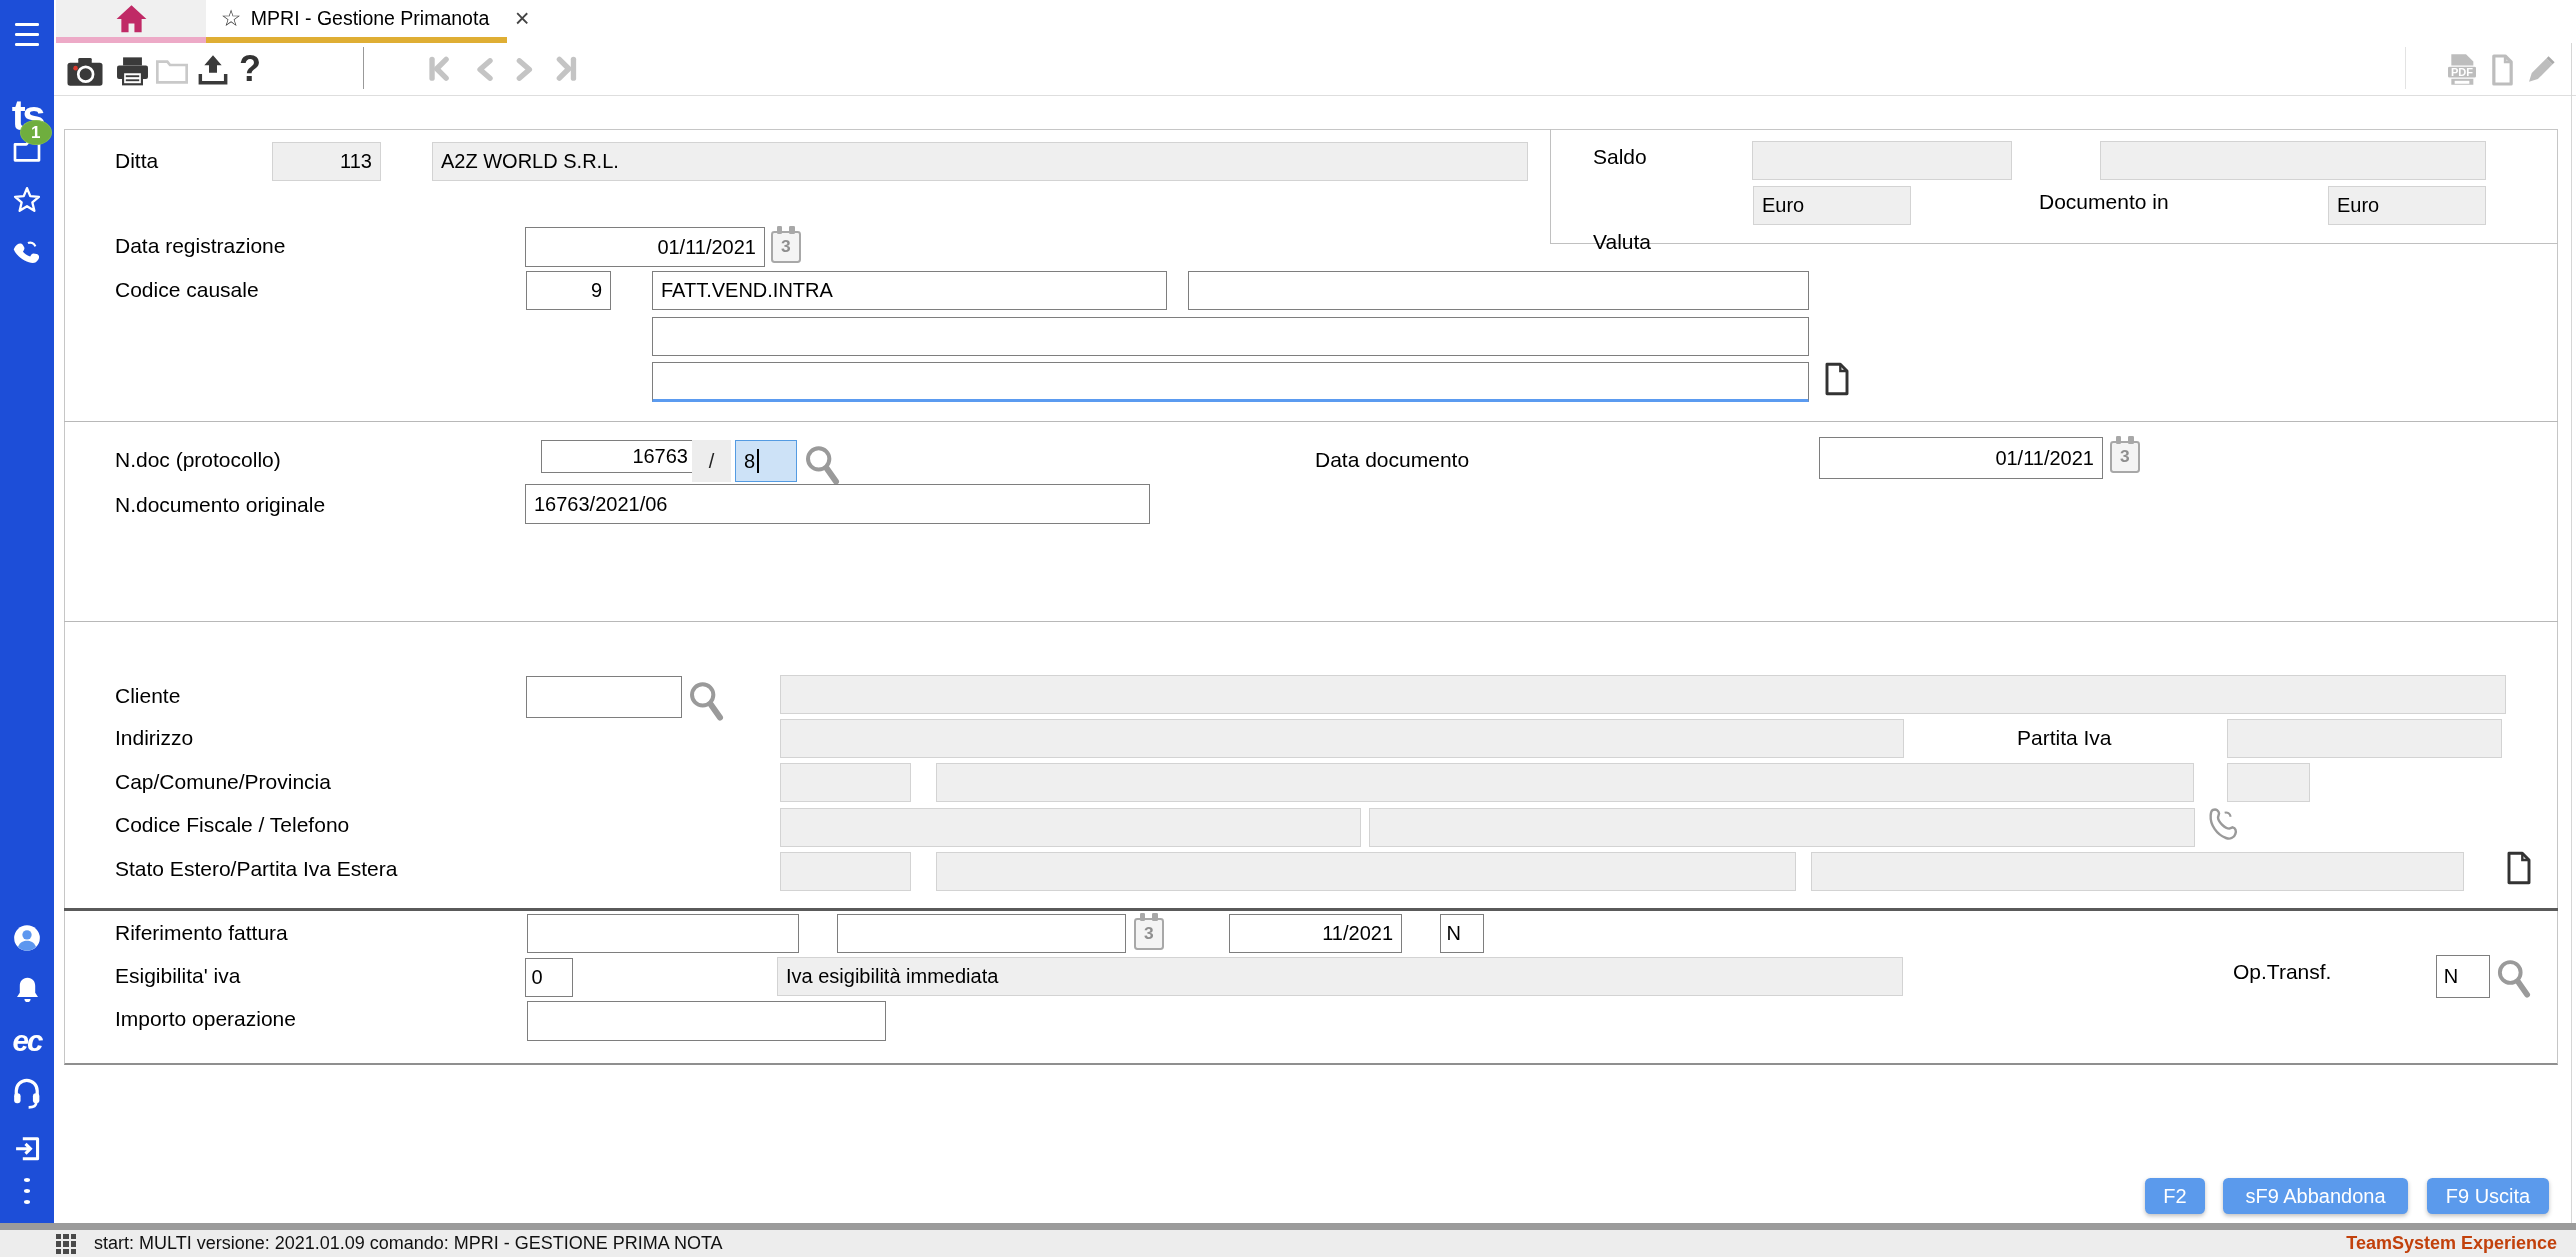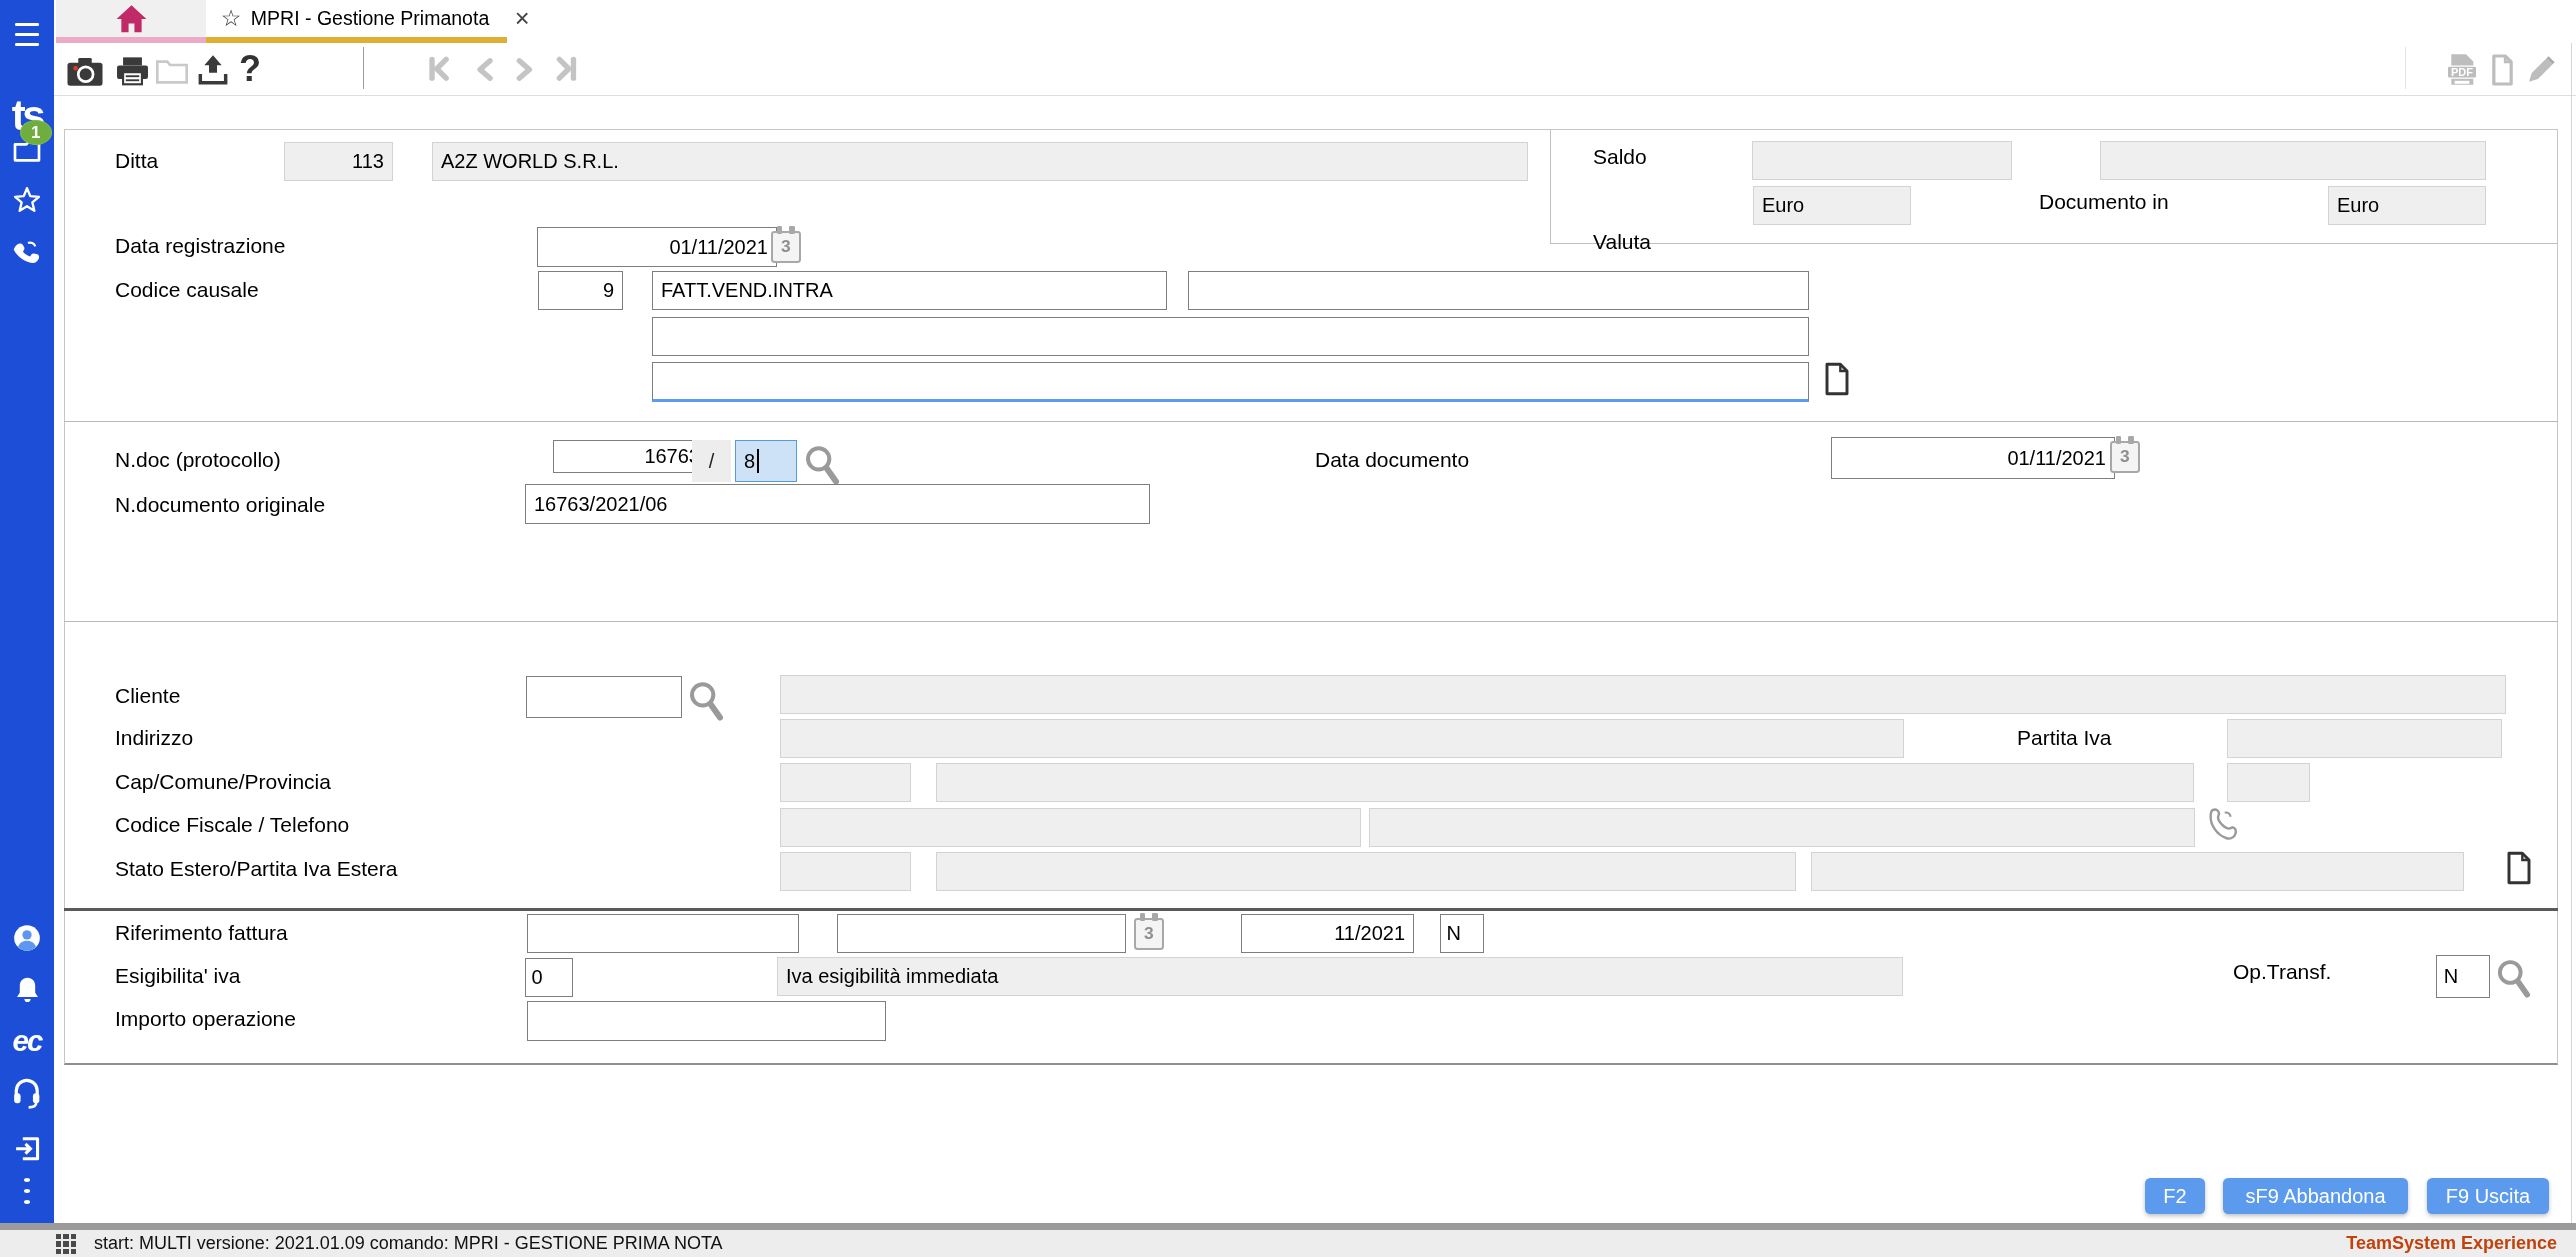--- a/index.html
+++ b/index.html
@@ -27,21 +27,21 @@
   .tbi{position:absolute;display:flex;align-items:center;justify-content:center;}
   .help{font-size:36px;font-weight:bold;color:#333;line-height:1;}
   .vsep{position:absolute;background:#999;}
   
   #formbox{position:absolute;left:64px;top:129px;width:2494px;height:936px;border:1.3px solid #c6c6c6;border-bottom:2px solid #8f8f8f;box-sizing:border-box;background:#fff;}
   .hr{position:absolute;background:#b8b8b8;}
   .lbl{position:absolute;font-size:21px;line-height:25.5px;color:#000;white-space:nowrap;}
   .gf,.wf{position:absolute;box-sizing:border-box;display:flex;align-items:center;padding:0 8px;font-size:20px;color:#000;white-space:nowrap;overflow:hidden;}
   .gf{background:#efefef;border:1.3px solid #d3d3d3;}
   .wf{background:#fff;border:1.3px solid #7e7e7e;}
-  .ra{justify-content:flex-end;margin-left:12px;}
+  .ra{justify-content:flex-end;}
   .sep-box{position:absolute;box-sizing:border-box;background:#ededed;display:flex;align-items:center;justify-content:center;font-size:20px;color:#222;}
   .sel{background:#cde2f7 !important;border:1.3px solid #549be2 !important;}
   .caret{display:inline-block;width:2px;height:24px;background:#000;margin-left:2px;}
   .focusline{border-bottom:3.4px solid #5b9bf0 !important;}
   
   .cal{position:absolute;width:29.5px;height:32px;background:#f4f4f4;border:2px solid #a8a8a8;border-radius:3.4px;box-sizing:border-box;}
   .cal i{position:absolute;top:-7.4px;width:5.4px;height:8px;background:#a8a8a8;border-radius:1.3px;}
   .cal i.l{left:4px;} .cal i.r{right:4px;}
   .cal .num{position:absolute;left:0;right:0;top:2.7px;text-align:center;font-size:17.4px;font-weight:bold;color:#8f8f8f;}
   

